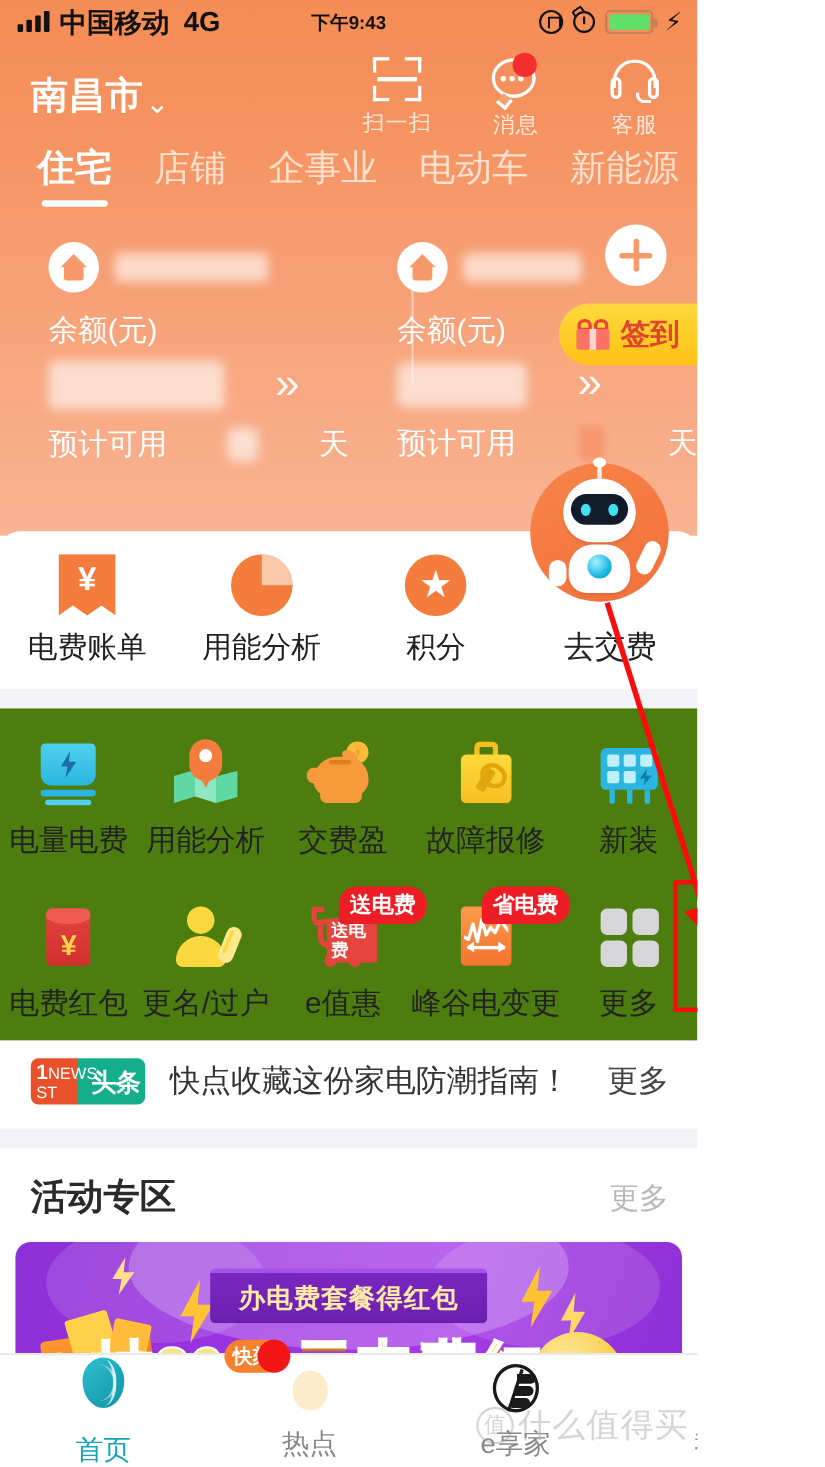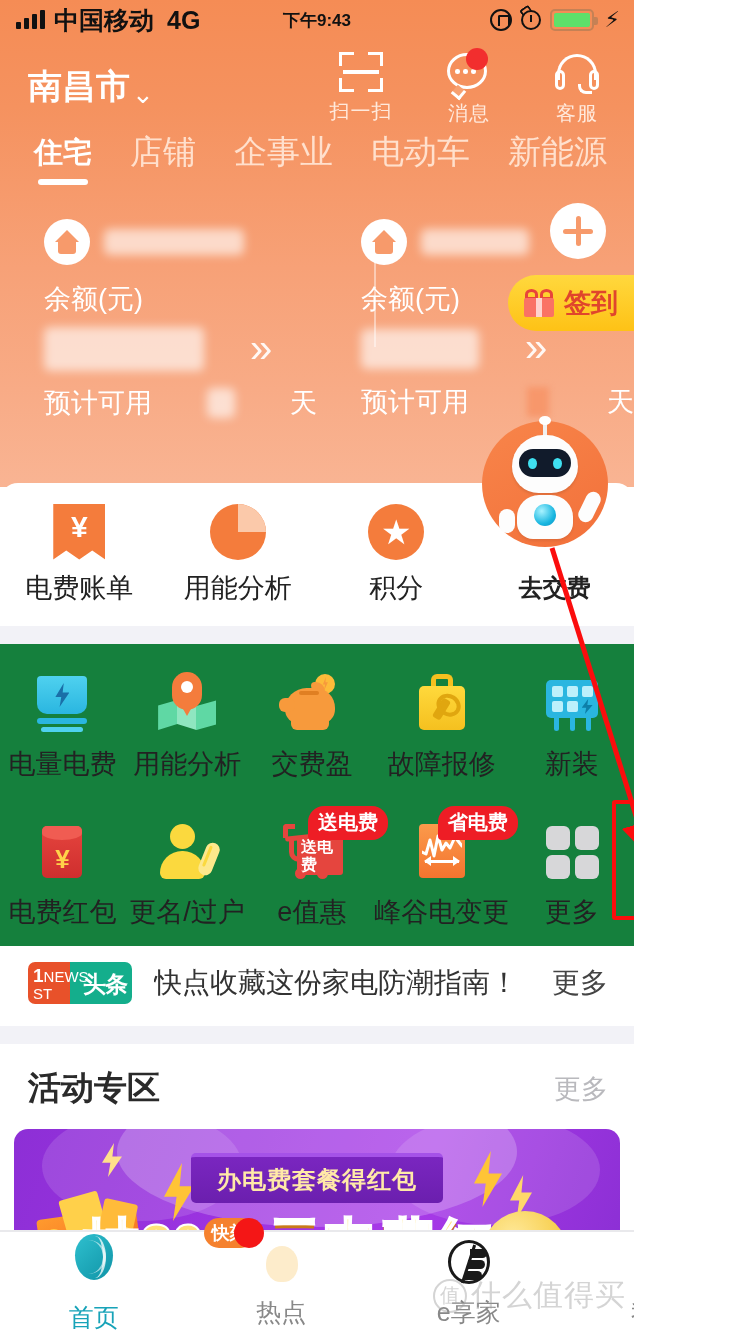--- a/index.html
+++ b/index.html
@@ -68,21 +68,21 @@
   .reddot{position:absolute;right:4px;top:-4px;width:22px;height:22px;background:#f22e2e;border-radius:50%;}
   .ic-cs{width:46px;height:42px;position:relative;}
   .ic-cs .band{position:absolute;left:3px;top:2px;width:40px;height:26px;border:3.5px solid #fff;border-radius:20px 20px 0 0;border-bottom:none;}
   .ic-cs .earL{position:absolute;left:1px;top:18px;width:10px;height:20px;border:3.5px solid #fff;border-radius:5px;}
   .ic-cs .earR{position:absolute;right:1px;top:18px;width:10px;height:20px;border:3.5px solid #fff;border-radius:5px;}
   .ic-cs .mic{position:absolute;right:8px;bottom:0px;width:14px;height:10px;border:3px solid #fff;border-top:none;border-right:none;border-radius:0 0 0 8px;}
 
   
   .cattabs{ display:flex; align-items:center; padding: 4px 18px 0 34px; gap:38px; position:relative;}
   .cat { color:#ffe0cd; font-size:33px; position:relative; padding-bottom:14px; white-space:nowrap;}
-  .cat.active{ color:#fff; font-weight:700; font-size:29px;font-family:Liberation Serif, serif;}
+  .cat.active{ color:#fff; font-weight:700; font-size:34px;font-family:Liberation Serif, serif;}
   .cat.active::after{ content:""; position:absolute; left:4px; right:4px; bottom:2px; height:6px; background:#fff; border-radius:3px;}
   .hamb{ margin-left:auto; width:56px; height:42px; display:flex; flex-direction:column; justify-content:center; gap:8px; padding-bottom:12px;}
   .hamb i{display:block;height:5px;background:#fff;border-radius:2px;}
 
   
   .acct-wrap{ position:relative; padding: 30px 0 0 0; height: 280px;}
   .acct-row{ display:flex; }
   .acct{ flex:1; padding-left:44px; position:relative;}
   .acct + .acct{ padding-left:44px; }
   .acct-div{ position:absolute; left:374px; top:38px; width:2px; height:120px; background:rgba(255,255,255,0.45);}
@@ -112,21 +112,21 @@
   .gift .box{position:absolute;left:0;bottom:0;width:30px;height:19px;background:#fa7264;border-radius:2px;}
   .gift .box::after{content:"";position:absolute;left:12px;top:0;width:6px;height:19px;background:#ffd3cd;}
   .gift .bowL{position:absolute;left:1px;top:0;width:13px;height:11px;border:3px solid #e8453a;border-radius:50% 50% 0 0;}
   .gift .bowR{position:absolute;right:1px;top:0;width:13px;height:11px;border:3px solid #e8453a;border-radius:50% 50% 0 0;}
   .signin .txt{ color:#e0452c; font-size:27px; font-weight:700;}
 
   
   .quick{ background:#fff; height:143px; display:flex; align-items:center; border-radius:18px 18px 0 0; margin-top:-4px; position:relative;}
   .qi{ flex:1; display:flex; flex-direction:column; align-items:center; justify-content:center; gap:10px;}
   .qi .lbl{ font-size:27px; color:#222; }
-  .qi.pay .lbl{ font-weight:700; font-size:24px;}
+  .qi.pay .lbl{ font-weight:400; font-size:28px;}
   .ic-bill{width:52px;height:56px;background:#f47c3c;position:relative;
     clip-path: polygon(0 0,100% 0,100% 100%,75% 84%,50% 100%,25% 84%,0 100%);}
   .ic-bill span{position:absolute;left:0;right:0;top:8px;text-align:center;color:#fff;font-size:30px;font-weight:700;line-height:1;}
   .ic-pie{width:56px;height:56px;border-radius:50%;background:#f47c3c;position:relative;overflow:hidden;}
   .ic-pie::after{content:"";position:absolute;left:50%;top:0;width:50%;height:50%;background:#fbc9aa;}
   .ic-star{width:56px;height:56px;border-radius:50%;background:#f47c3c;display:flex;align-items:center;justify-content:center;position:relative;}
   .ic-star::before{content:"";position:absolute;right:-3px;bottom:-2px;width:52px;height:52px;border-radius:50%;background:rgba(244,124,60,0.45);z-index:-1;}
   .ic-star span{color:#fff;font-size:34px;line-height:1;}
   .robot-wrap{ position:absolute; right:26px; top:-62px; width:126px;height:126px;}
   .robot-bg{ width:126px;height:126px;border-radius:50%;background:linear-gradient(150deg,#f8854a,#f2703a);}
@@ -139,21 +139,21 @@
   .r-eye.l{left:9px;} .r-eye.r{right:9px;}
   .r-body{width:56px;height:44px;background:#fdfdfd;border-radius:22px 22px 16px 16px;margin:2px auto 0;position:relative;box-shadow:0 2px 3px rgba(0,0,0,.08);}
   .r-core{position:absolute;left:50%;top:9px;transform:translateX(-50%);width:22px;height:22px;border-radius:50%;
           background:radial-gradient(circle at 35% 32%,#a9f3ff,#18b6e0 62%,#0d8fc0);}
   .r-armL{position:absolute;left:-4px;top:74px;width:16px;height:24px;background:#fdfdfd;border-radius:8px;}
   .r-armR{position:absolute;right:-10px;top:56px;width:15px;height:32px;background:#fdfdfd;border-radius:8px;transform:rotate(26deg);}
 
   .divider{ height:18px; background:#f2f2f7; }
 
   
-  .grid-sec{ background:#15803d; padding: 22px 0 6px 0;}
+  .grid-sec{ background:#4d7c0f; padding: 22px 0 6px 0;}
   .grid{ display:grid; grid-template-columns: repeat(5,1fr); row-gap:22px;}
   .gi{ display:flex; flex-direction:column; align-items:center; gap:12px; position:relative; padding: 6px 0 10px;}
   .gi .lbl{ font-size:27px; color:#222; white-space:nowrap;}
   .gi .ic{ width:62px; height:62px; position:relative;}
   .badge{ position:absolute; top:-8px; left:50%; margin-left:-4px; background:#ee1d25; color:#fff;
           font-size:20px; font-weight:700; border-radius:16px 16px 16px 4px; padding:3px 10px 4px; white-space:nowrap; z-index:3;}
 
   
   .ic-meter .top{position:absolute;left:6px;top:4px;width:50px;height:38px;background:linear-gradient(180deg,#4fd1ef,#2ab6e0);border-radius:4px 4px 10px 10px;}
   .ic-meter .top::after{content:"";position:absolute;left:50%;top:7px;margin-left:-7px;width:14px;height:24px;background:#1a6fa8;

